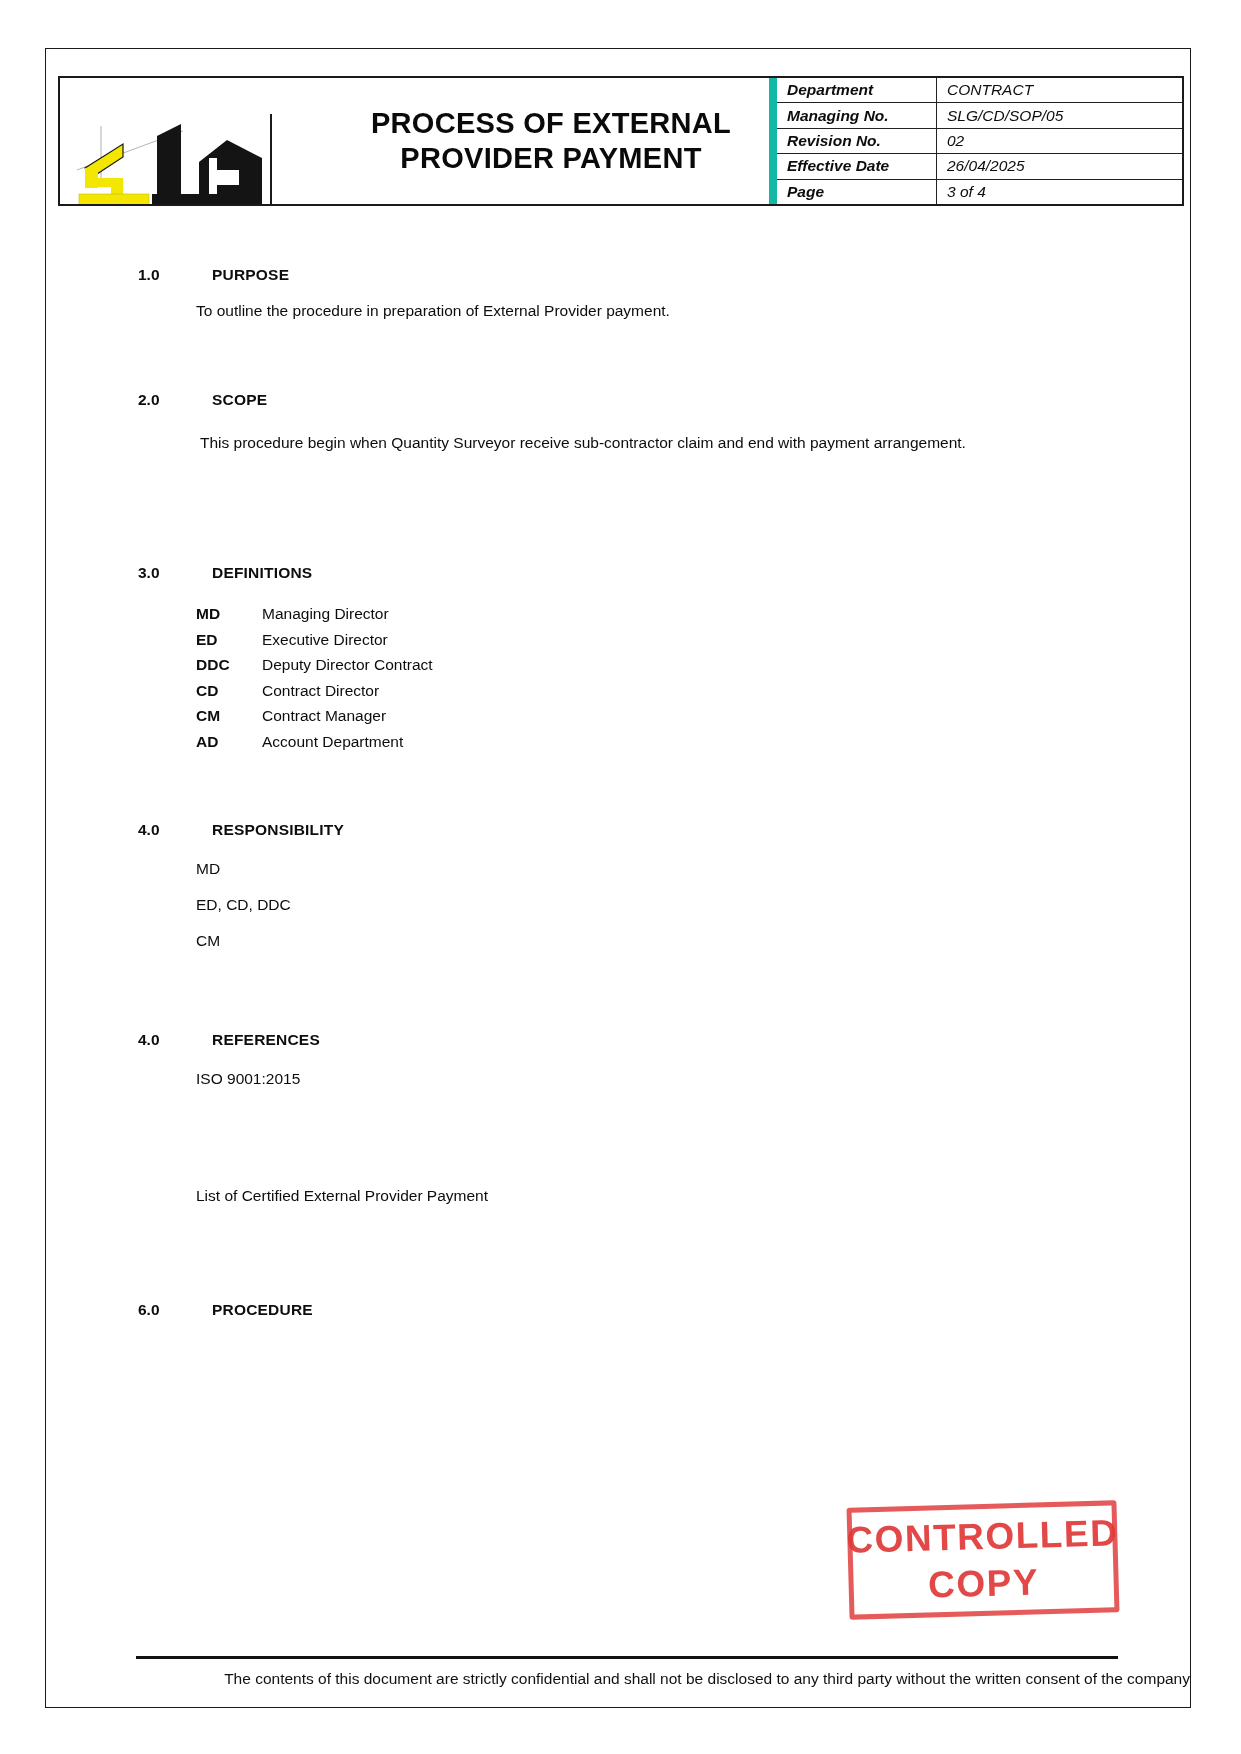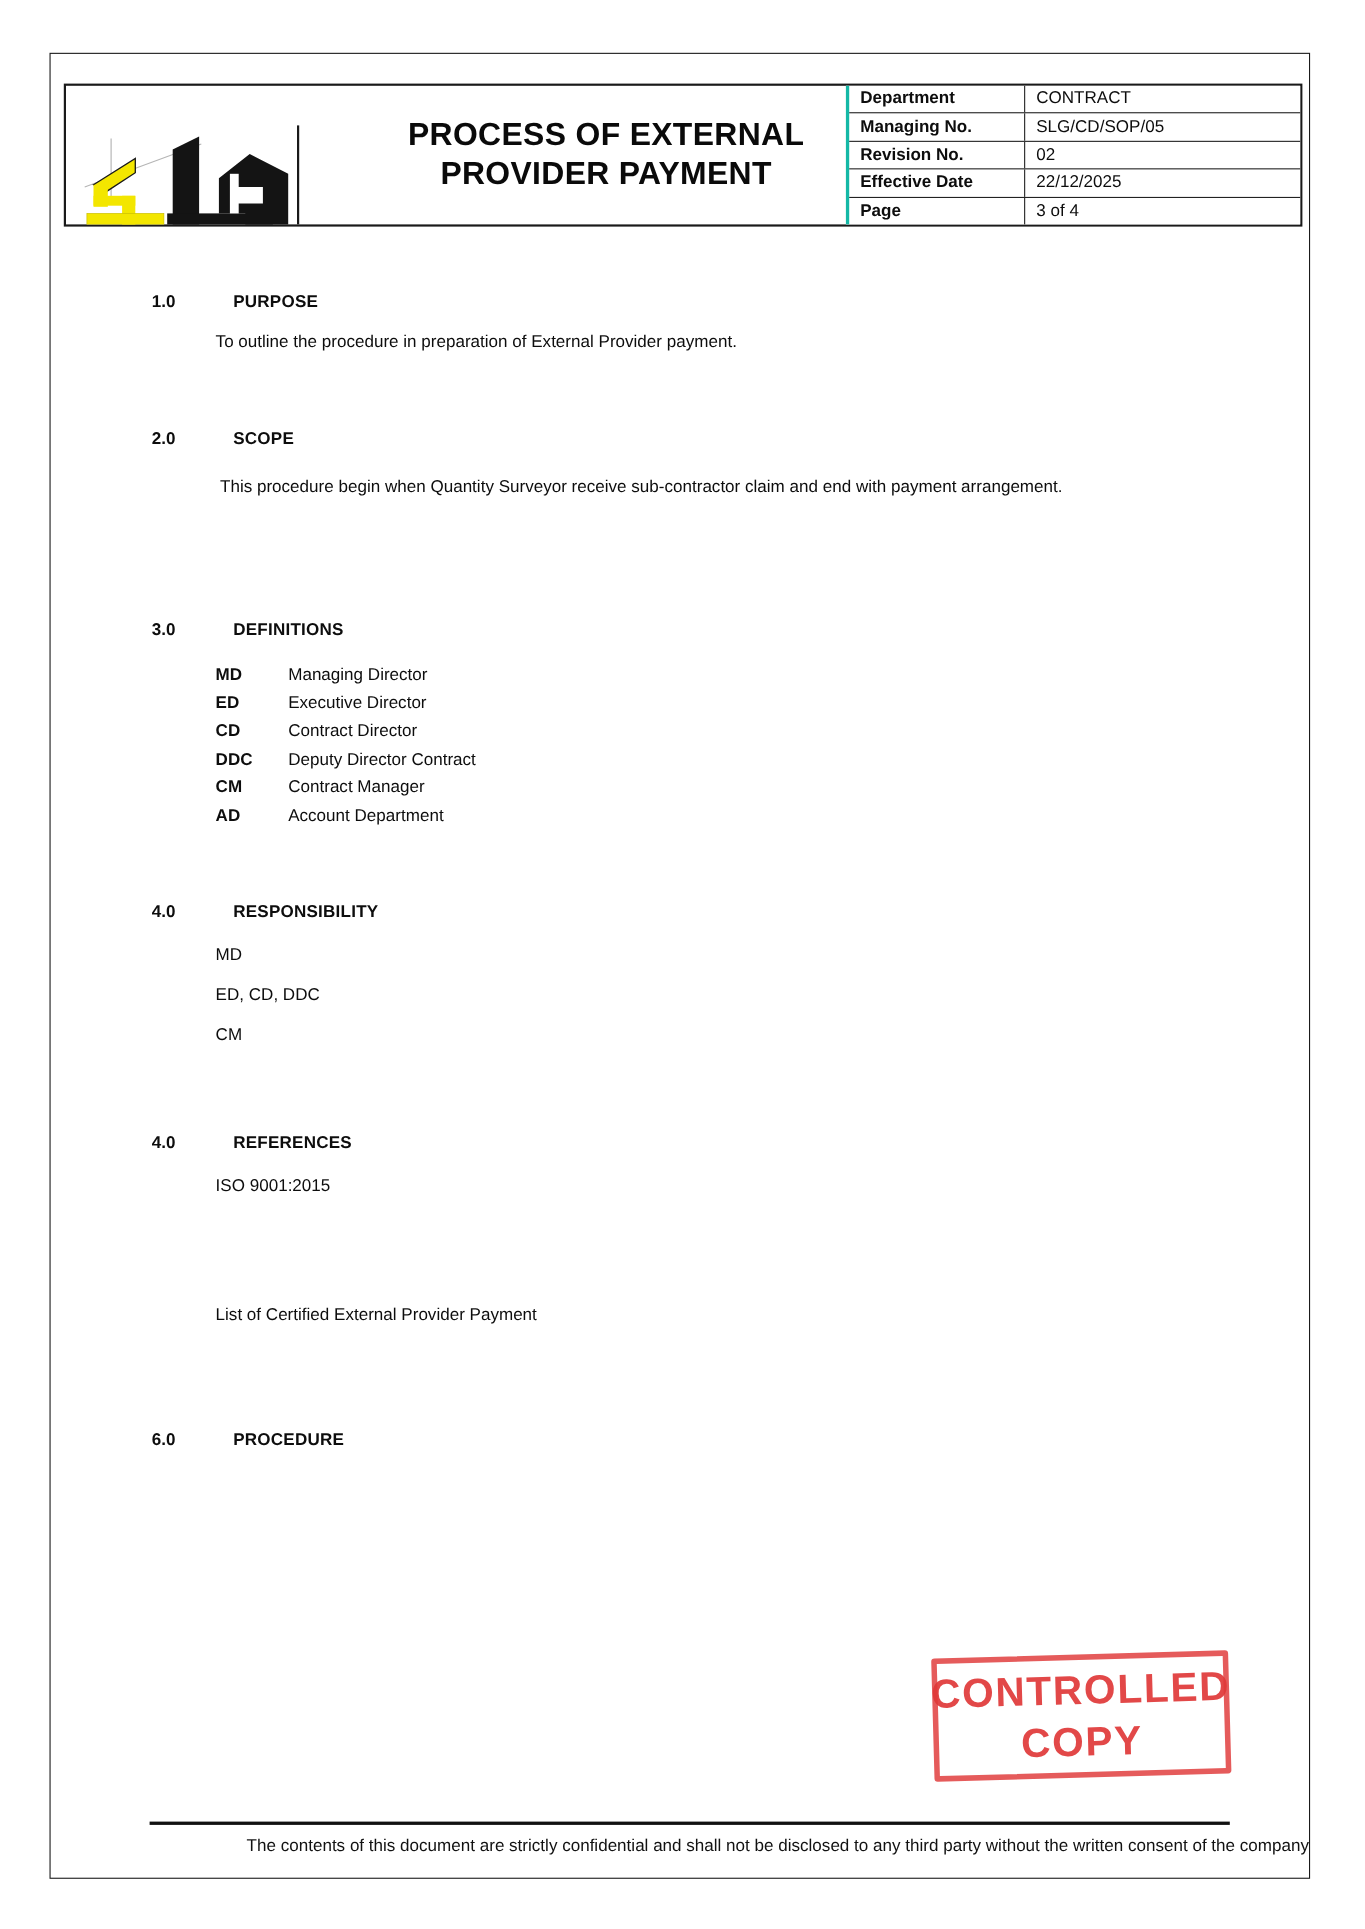--- a/index.html
+++ b/index.html
@@ -26,21 +26,21 @@
   }
   .logo-fineprint {
     position:absolute; left:158px; top:106px; width:24px; height:6px; opacity:.55;
     background:repeating-linear-gradient(90deg,#8a8a8a 0 2px,#fff 2px 4px);
   }
   .title-cell { display:flex; align-items:center; justify-content:flex-end; padding:0 18px; }
   .doc-title {
     font-size:29px; line-height:35px; font-weight:bold; text-align:center;
     letter-spacing:.3px; max-width:400px; color:#0a0a0a;
   }
-  .info-table { display:flex; flex-direction:column; border-left:3px solid #14b8a6; background:#fff; }
+  .info-table { display:flex; flex-direction:column; border-left:8px solid #14b8a6; background:#fff;font-style:italic; }
   .info-row { flex:1; display:grid; grid-template-columns:160px 1fr; border-bottom:1.4px solid #222; }
   .info-row:last-child { border-bottom:none; }
   .info-label, .info-value { display:flex; align-items:center; font-size:15.5px; padding:0 2px 0 10px; white-space:nowrap; }
   .info-label { font-weight:bold; border-right:1.4px solid #222; }
 
   
   .section { position:absolute; left:92px; right:60px; }
   .sec-head { display:flex; font-weight:bold; font-size:15.5px;gap:16px; }
   .sec-num { width:58px; flex:0 0 58px; }
   .sec-title { letter-spacing:.2px; }
@@ -111,21 +111,21 @@
       <div class="info-row">
         <div class="info-label">Managing No.</div>
         <div class="info-value">SLG/CD/SOP/05</div>
       </div>
       <div class="info-row">
         <div class="info-label">Revision No.</div>
         <div class="info-value">02</div>
       </div>
       <div class="info-row">
         <div class="info-label">Effective Date</div>
-        <div class="info-value">22/12/2025</div>
+        <div class="info-value">26/04/2025</div>
       </div>
       <div class="info-row">
         <div class="info-label">Page</div>
         <div class="info-value">3 of 4</div>
       </div>
     </div>
   </div>
 
   <div class="section" style="top:217px">
     <div class="sec-head">
@@ -151,26 +151,26 @@
     <div class="def-list">
       <div class="def-row">
         <span class="def-term">MD</span>
         <span class="def-desc">Managing Director</span>
       </div>
       <div class="def-row">
         <span class="def-term">ED</span>
         <span class="def-desc">Executive Director</span>
       </div>
       <div class="def-row">
+        <span class="def-term">DDC</span>
+        <span class="def-desc">Deputy Director Contract</span>
+      </div>
+      <div class="def-row">
         <span class="def-term">CD</span>
         <span class="def-desc">Contract Director</span>
-      </div>
-      <div class="def-row">
-        <span class="def-term">DDC</span>
-        <span class="def-desc">Deputy Director Contract</span>
       </div>
       <div class="def-row">
         <span class="def-term">CM</span>
         <span class="def-desc">Contract Manager</span>
       </div>
       <div class="def-row">
         <span class="def-term">AD</span>
         <span class="def-desc">Account Department</span>
       </div>
     </div>

